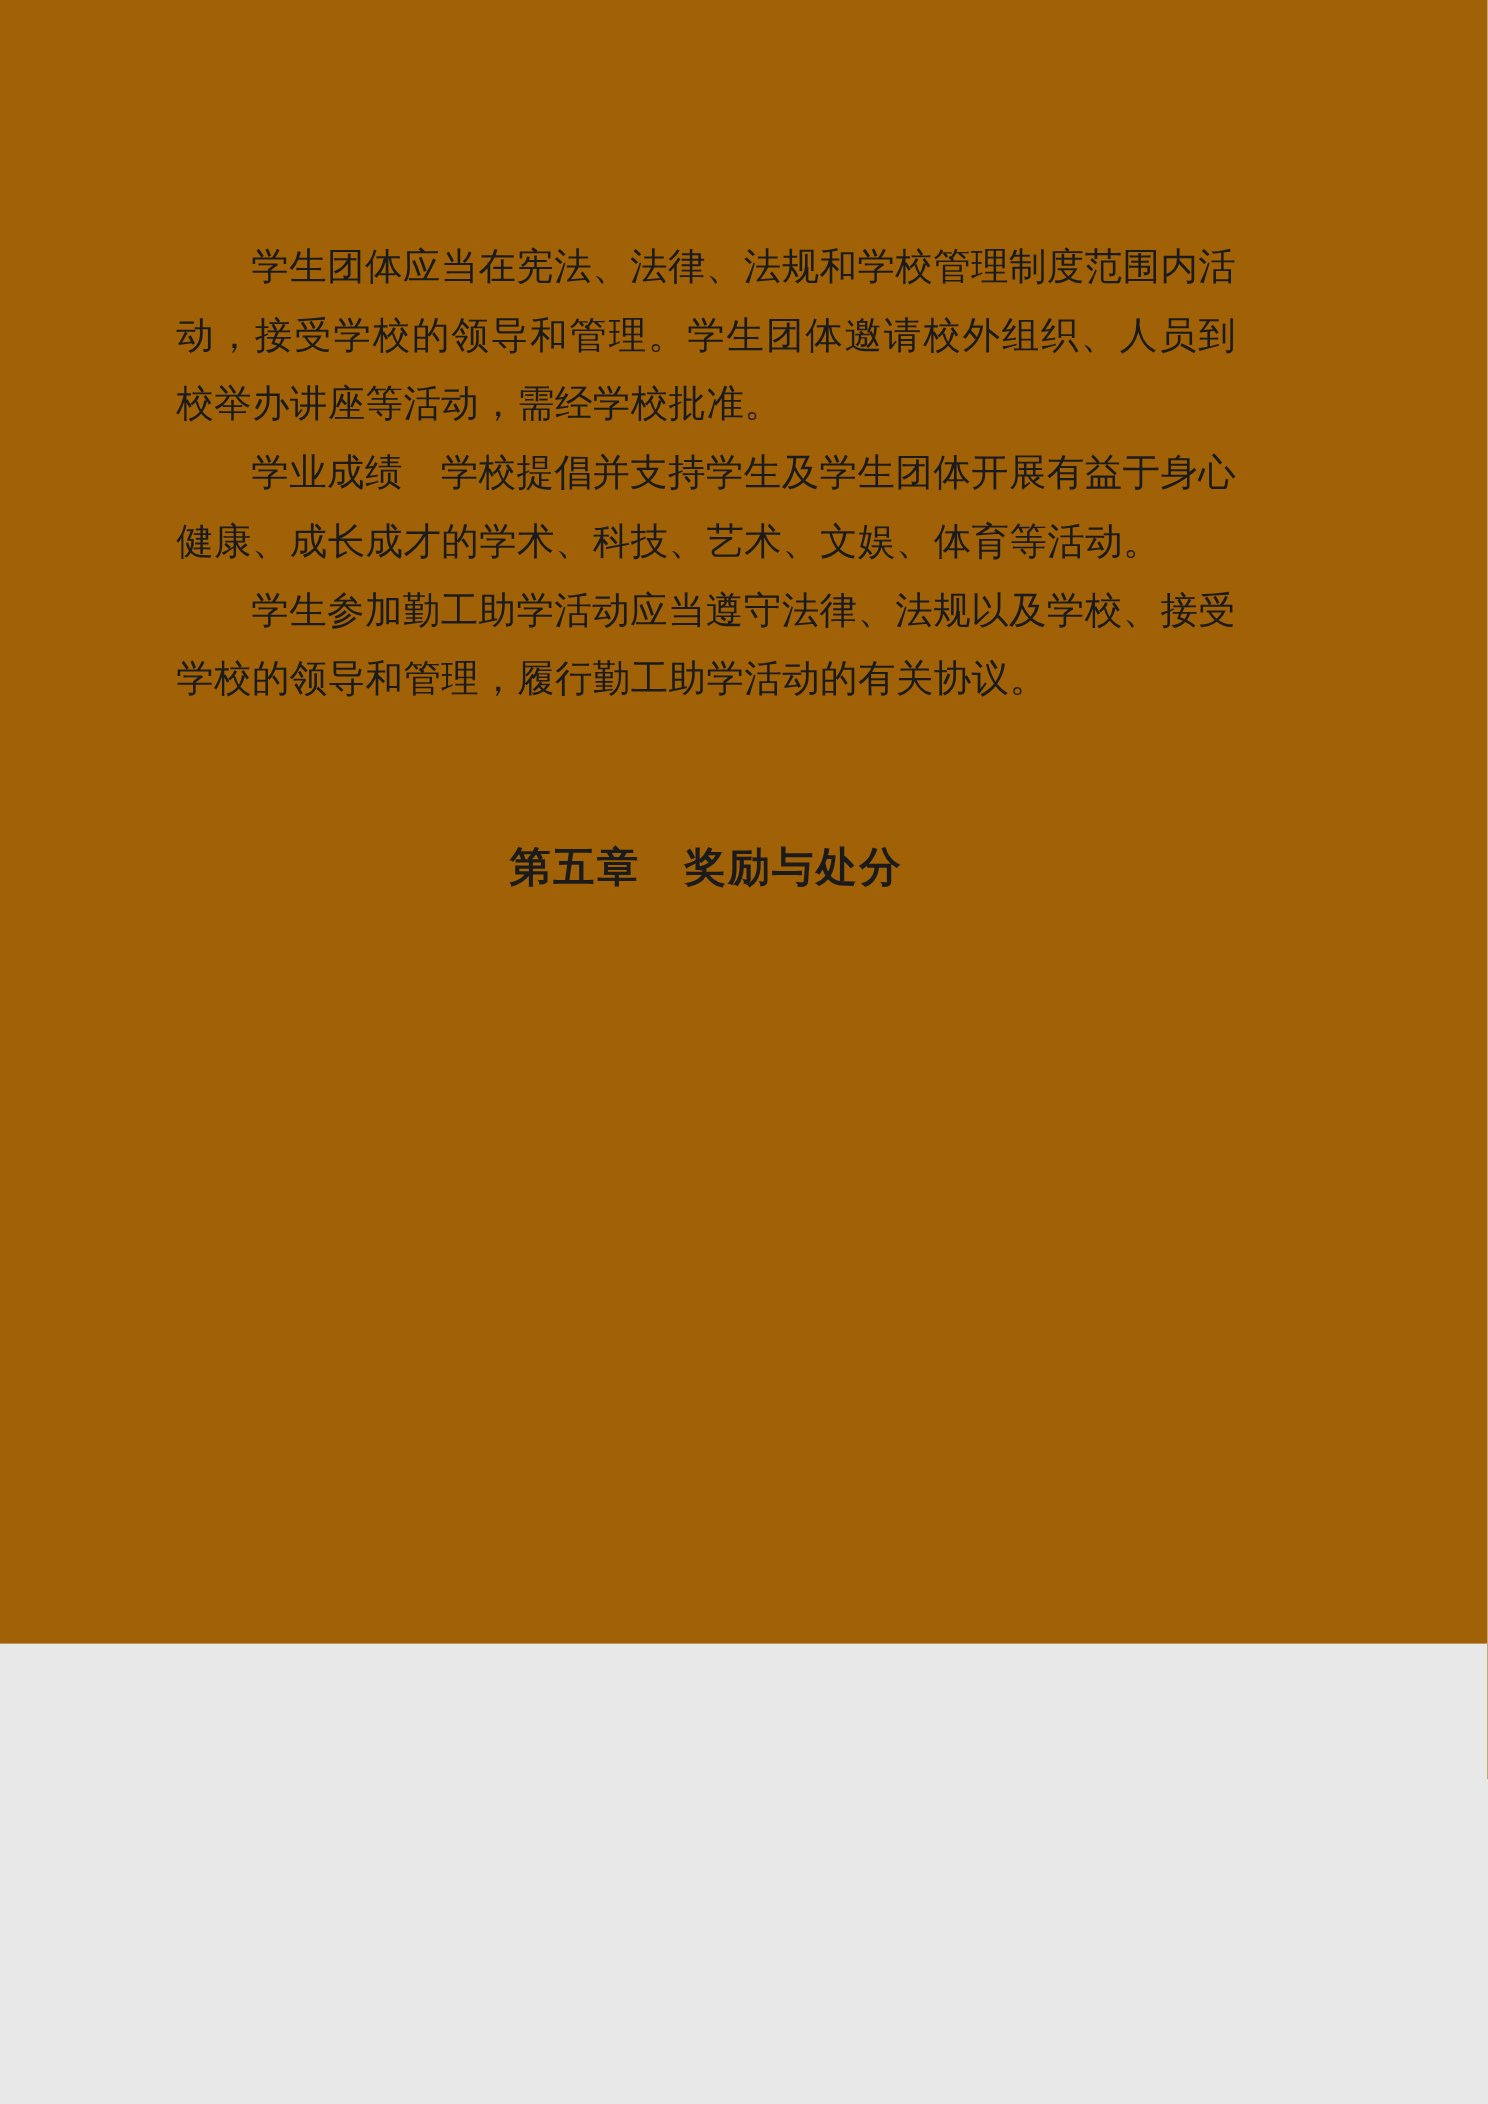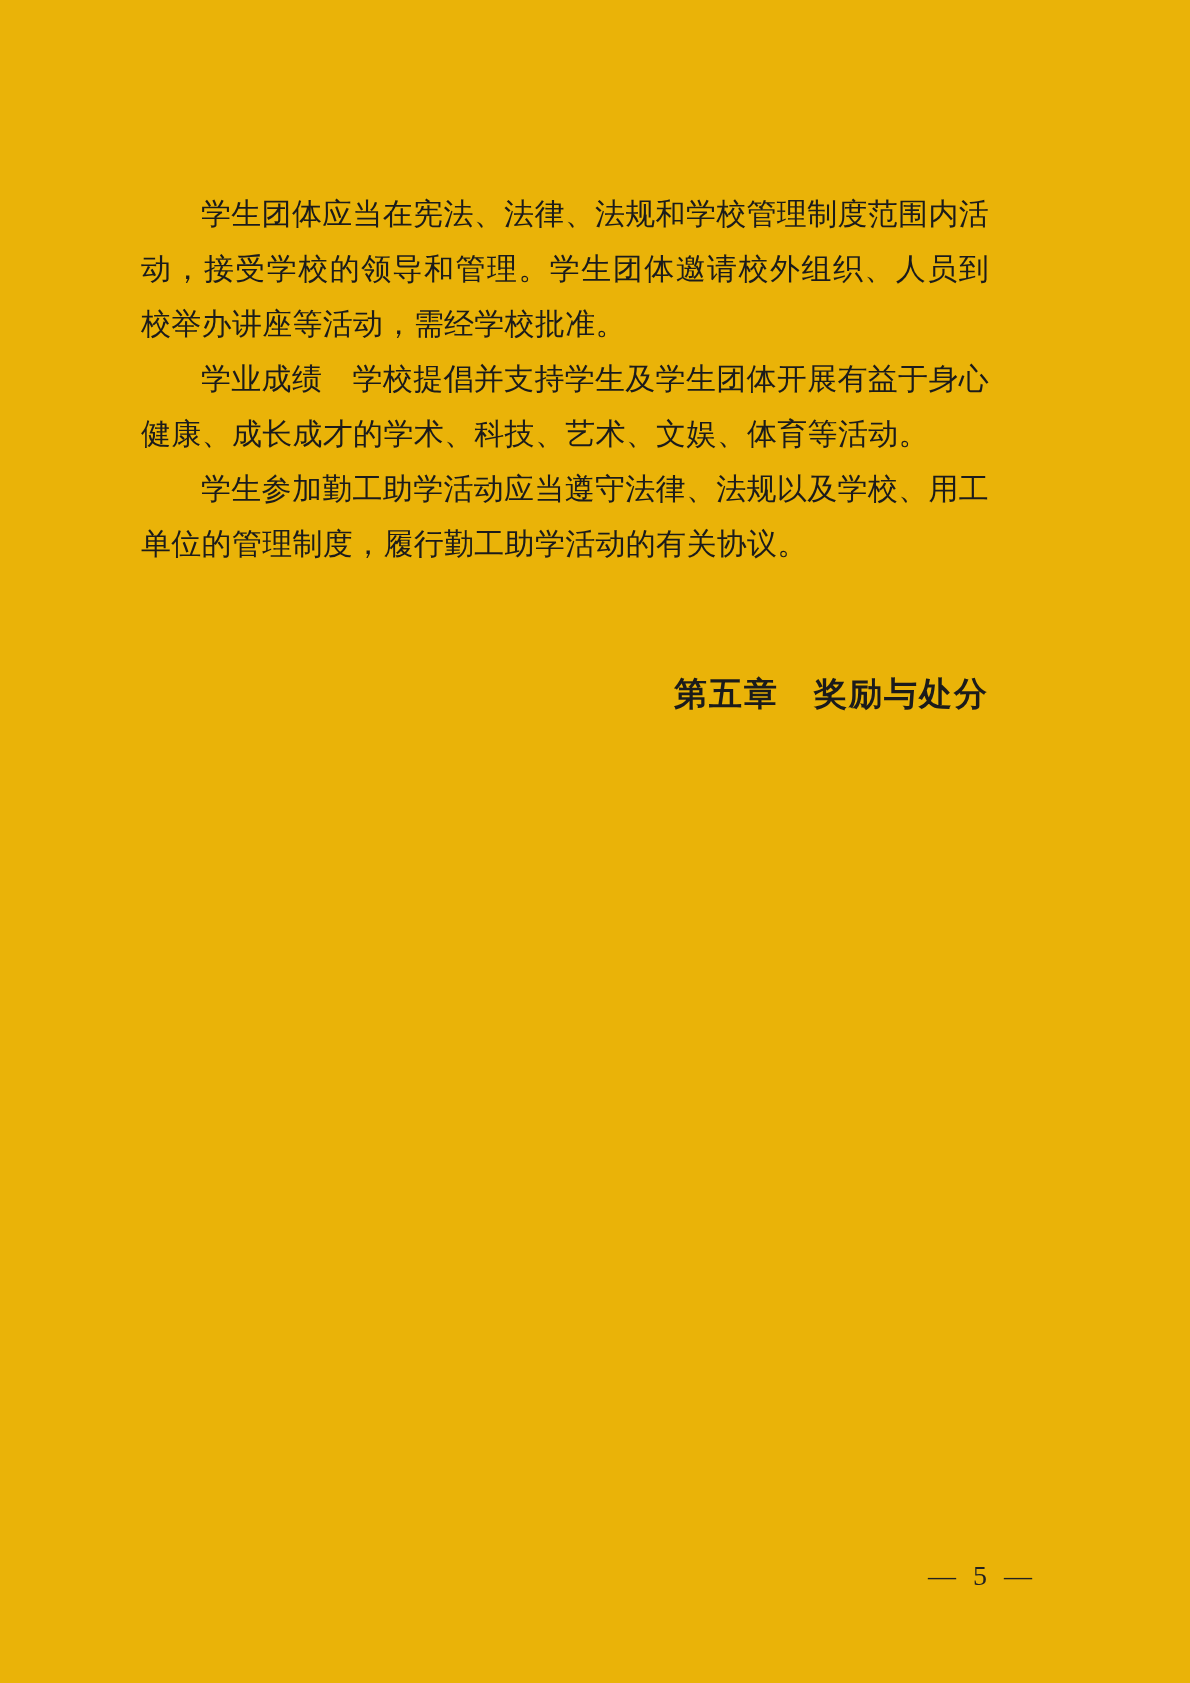--- a/index.html
+++ b/index.html
@@ -3,23 +3,23 @@
 <meta charset="utf-8">
 <style>
   html, body {
     margin: 0;
     padding: 0;
     background: #e8e8e8;
   }
   .page {
     position: relative;
     width: 1190px;
-    height: 1683px;
+    height: 1315px;
     margin: 0 auto;
-    background: #eab308;
+    background: #a16207;
     font-family: "Liberation Serif", serif;
     color: #1b1b1b;
     overflow: hidden;
     box-shadow: 0 0 6px rgba(0,0,0,0.15);
   }
   .content {
     position: absolute;
     left: 141px;
     top: 186px;
     width: 848px;
@@ -32,21 +32,21 @@
     margin: 0;
     text-indent: 2em;
     letter-spacing: 0.3px;
     word-break: break-all;
   }
   .chapter {
     margin: 95px 0 17px 0;
     font-size: 33px;
     line-height: 55px;
     font-weight: bold;
-    text-align: right;
+    text-align: center;
     text-indent: 0;
     font-family: "Liberation Sans", sans-serif;
     letter-spacing: 2px;
   }
   .pagenum {
     position: absolute;
     left: 928px;
     top: 1560px;
     font-size: 28px;
     letter-spacing: 5px;
@@ -55,20 +55,20 @@
     white-space: nowrap;
   }
 </style>
 </head>
 <body>
 
 <div class="page">
   <div class="content">
     <p class="para">学生团体应当在宪法、法律、法规和学校管理制度范围内活动，接受学校的领导和管理。学生团体邀请校外组织、人员到校举办讲座等活动，需经学校批准。</p>
     <p class="para">学业成绩　学校提倡并支持学生及学生团体开展有益于身心健康、成长成才的学术、科技、艺术、文娱、体育等活动。</p>
-    <p class="para">学生参加勤工助学活动应当遵守法律、法规以及学校、用工单位的管理制度，履行勤工助学活动的有关协议。</p>
+    <p class="para">学生参加勤工助学活动应当遵守法律、法规以及学校、接受学校的领导和管理，履行勤工助学活动的有关协议。</p>
 
     <h2 class="chapter">第五章　奖励与处分</h2>
 
   </div>
 
   <div class="pagenum">— 5 —</div>
 </div>
 
 </body></html>

